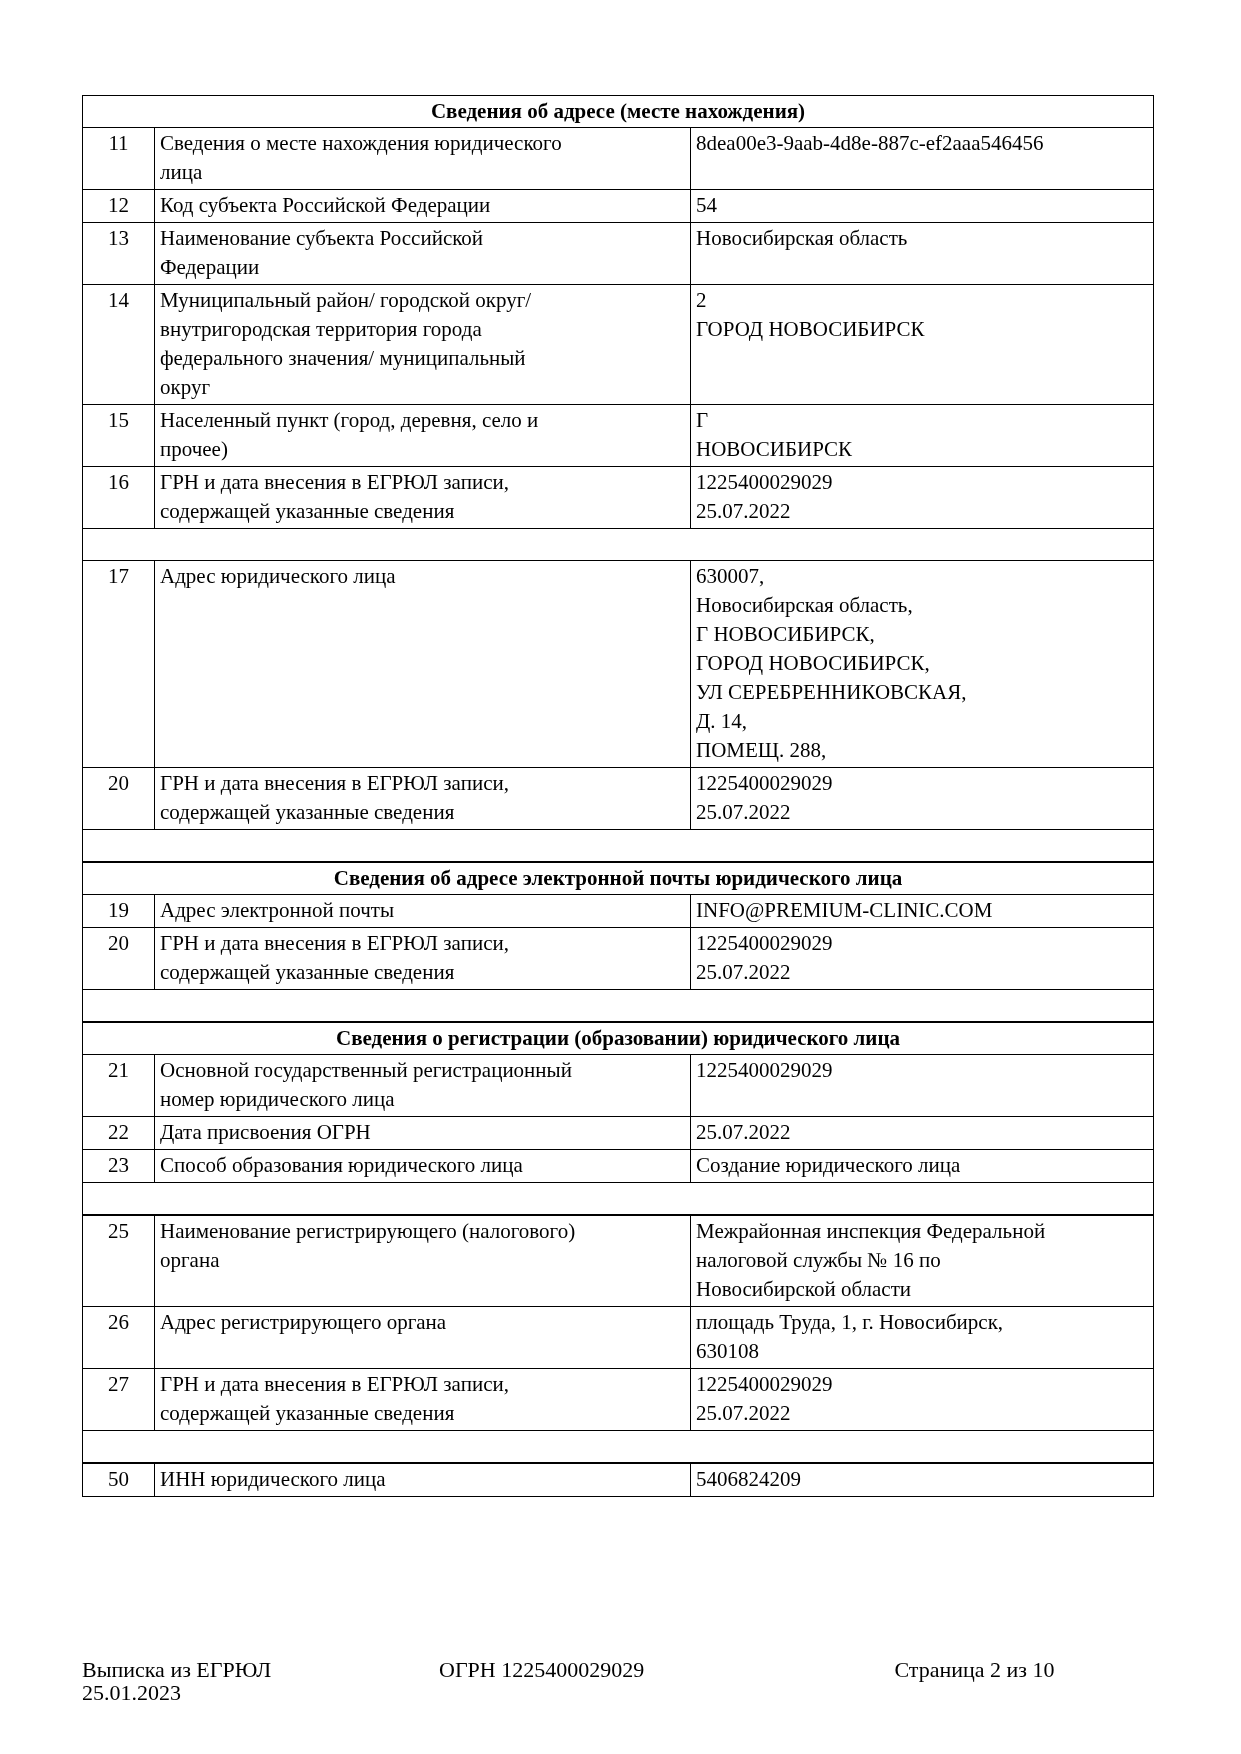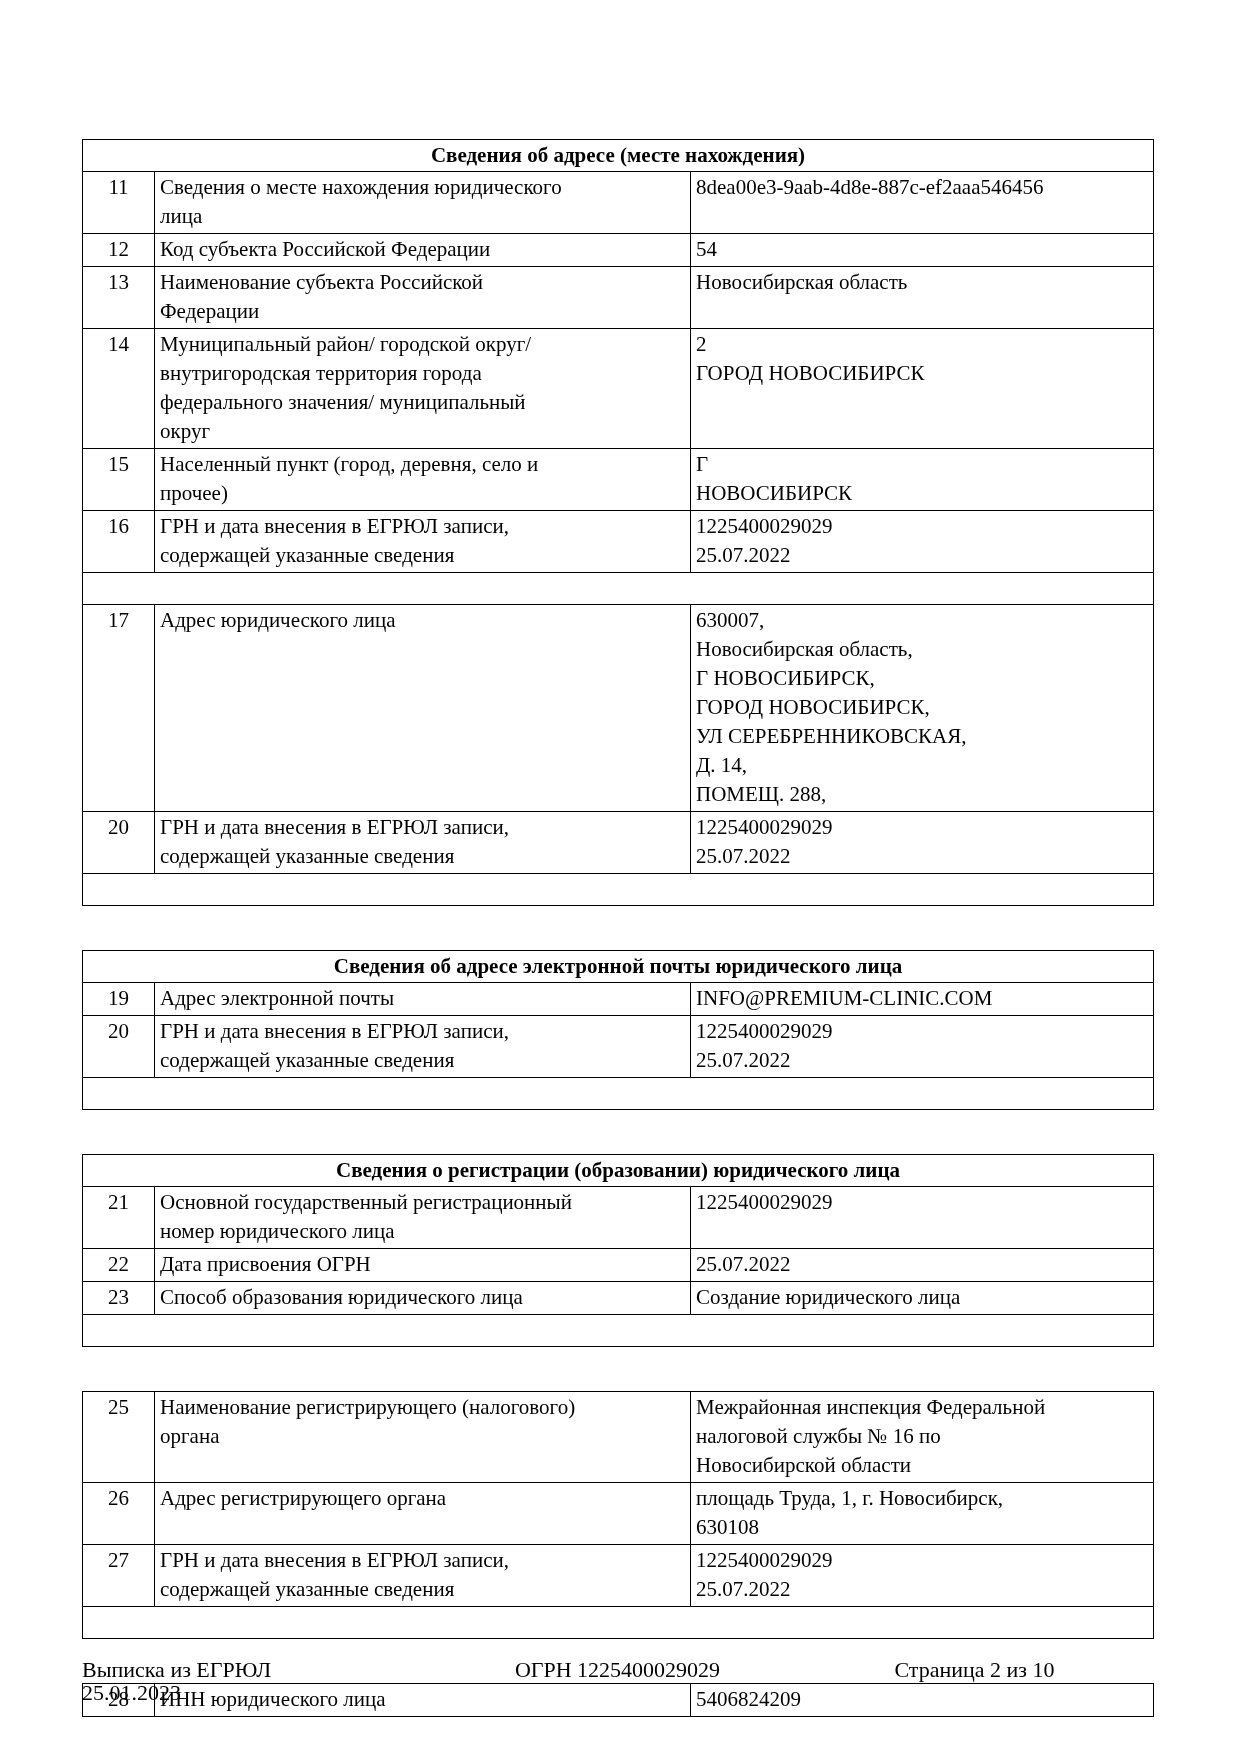--- a/index.html
+++ b/index.html
@@ -15,21 +15,20 @@
   .content {
     position: absolute;
     left: 82px;
     top: 95px;
     width: 1071px;
   }
   table.section-table {
     border-collapse: collapse;
     width: 1071px;
     table-layout: fixed;
-    margin-top: 44px;
   }
   col.col-num   { width: 72px; }
   col.col-label { width: 536px; }
   col.col-value { width: 463px; }
   td {
     border: 1px solid #000000;
     vertical-align: top;
     padding: 1px 5px 2px 5px;
     font-size: 21px;
     line-height: 29px;
@@ -46,21 +45,21 @@
   .footer {
     position: absolute;
     left: 82px;
     top: 1658px;
     width: 1071px;
     display: flex;
     font-size: 22px;
     line-height: 23px;
   }
   .footer .f-left   { flex: 1; text-align: left; }
-  .footer .f-center { flex: 1; text-align: center; }
+  .footer .f-center { flex: 1; }
   .footer .f-right  { flex: 1; text-align: center; }
 </style>
 </head>
 <body>
 
 <div class="page">
   <div class="content">
       <table class="section-table">
         <colgroup>
           <col class="col-num">
@@ -229,21 +228,21 @@
         </tbody>
       </table>
       <table class="section-table">
         <colgroup>
           <col class="col-num">
           <col class="col-label">
           <col class="col-value">
         </colgroup>
         <tbody>
           <tr class="data">
-            <td class="num">28</td>
+            <td class="num">50</td>
             <td class="lbl">ИНН юридического лица</td>
             <td class="val">5406824209</td>
           </tr>
         </tbody>
       </table>
     </div>
   <div class="footer">
     <div class="f-left">
       <div>Выписка из ЕГРЮЛ</div>
       <div>25.01.2023</div>

